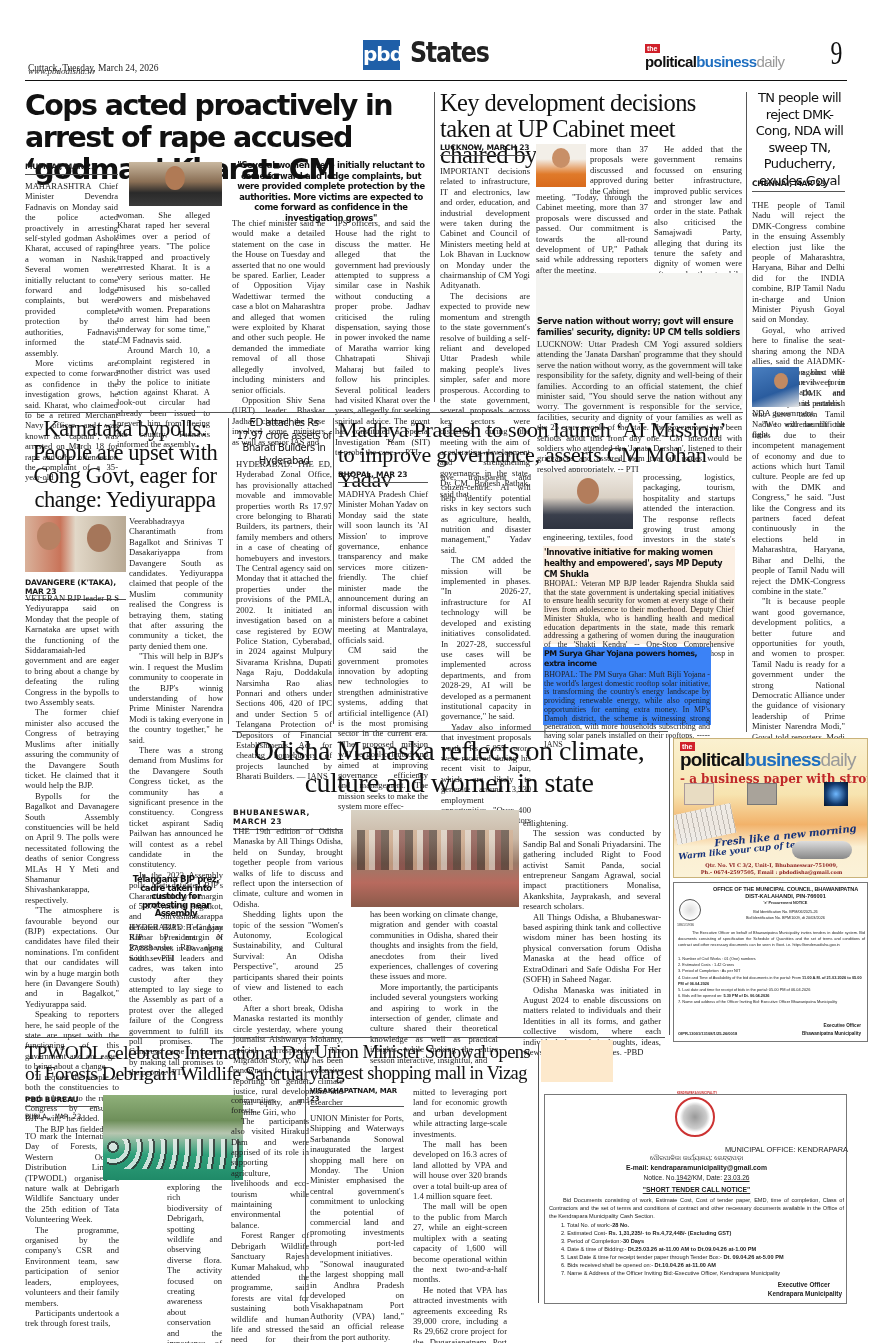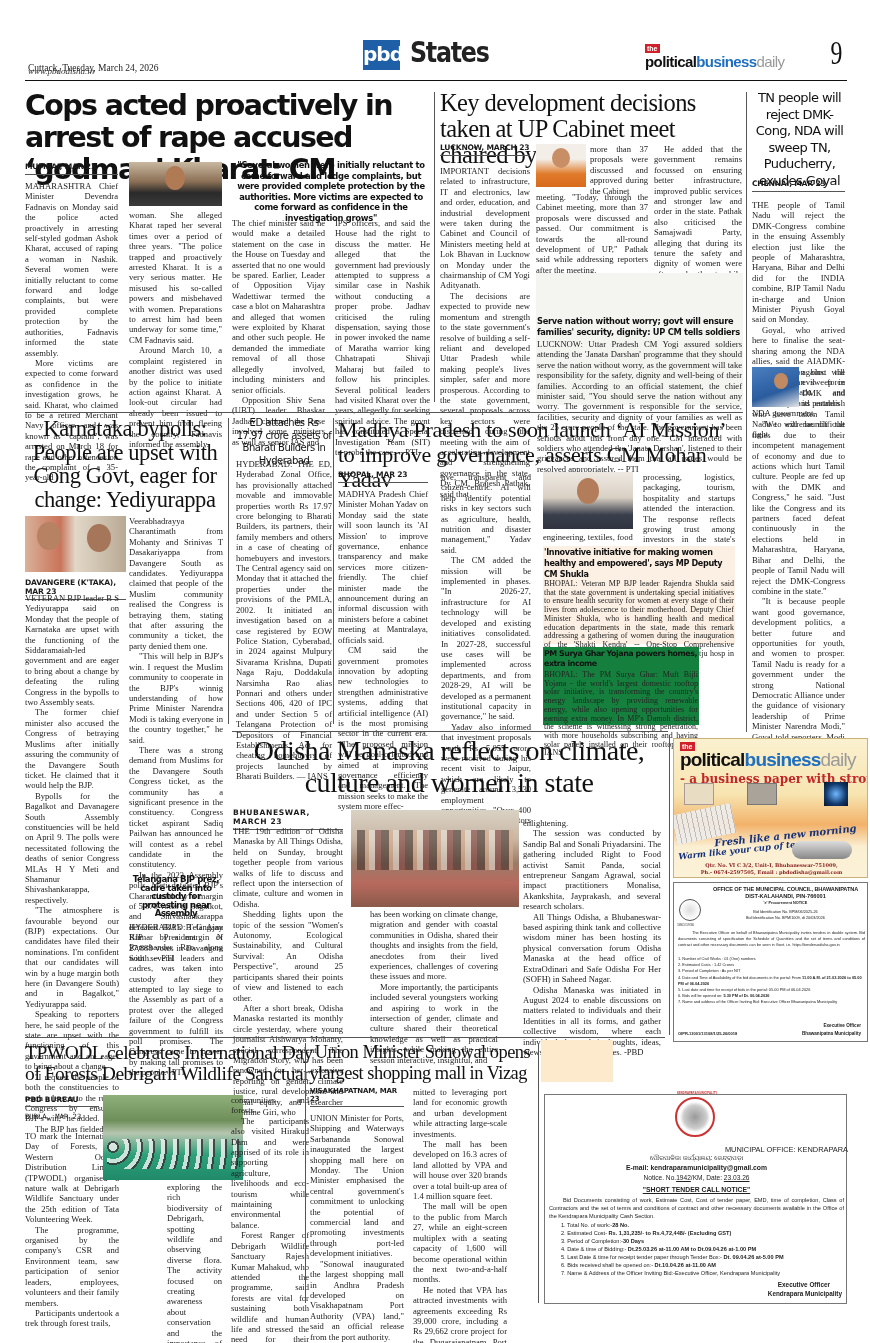--- a/index.html
+++ b/index.html
@@ -43,21 +43,21 @@
   <div class="abs" style="left:0;top:72px;width:93px;">
     <div class="dateline">MUMBAI, MAR 23</div>
     <div class="body-text">
       <p>MAHARASHTRA Chief Minister Devendra Fadnavis on Monday said the police acted proactively in arresting self-styled godman Ashok Kharat, accused of raping a woman in Nashik. Several women were initially reluctant to come forward and lodge complaints, but were provided complete protection by the authorities, Fadnavis informed the state assembly.</p>
       <p>More victims are expected to come forward as confidence in the investigation grows, he said. Kharat, who claimed to be a retired Merchant Navy officer and was known as "captain", was arrested on March 18 for rape and other offences on the complaint of a 35-year-old</p>
     </div>
   </div>
   <div class="photo" style="left:104px;top:72px;width:93px;height:44px;background:linear-gradient(180deg,#c9b8a0 0%,#8a6f55 45%,#2a2a2a 70%,#3b3b3b 100%);">
     <div class="abs" style="left:36px;top:4px;width:20px;height:24px;border-radius:50%;background:#b07a55;"></div>
   </div>
-  <div class="abs body-text" style="left:104px;top:120px;width:93px;">
+  <div class="abs body-text" style="left:92px;top:120px;width:93px;">
     <p style="text-indent:0;">woman. She alleged Kharat raped her several times over a period of three years. "The police trapped and proactively arrested Kharat. It is a very serious matter. He misused his so-called powers and misbehaved with women. Preparations to arrest him had been underway for some time," CM Fadnavis said.</p>
     <p>Around March 10, a complaint registered in another district was used by the police to initiate action against Kharat. A look-out circular had already been issued to prevent him from fleeing the country, Fadnavis informed the assembly.</p>
   </div>
   <div class="abs" style="left:207px;top:70px;width:198px;font-family:'DejaVu Sans',sans-serif;font-weight:bold;font-size:8.4px;line-height:10.5px;text-align:center;letter-spacing:-0.3px;color:#111;">"Several women were initially reluctant to come forward and lodge complaints, but were provided complete protection by the authorities. More victims are expected to come forward as confidence in the investigation grows"</div>
   <div class="abs body-text" style="left:207px;top:128px;width:93px;">
     <p style="text-indent:0;">The chief minister said he would make a detailed statement on the case in the House on Tuesday and asserted that no one would be spared. Earlier, Leader of Opposition Vijay Wadettiwar termed the case a blot on Maharashtra and alleged that women were exploited by Kharat and other such people. He demanded the immediate removal of all those allegedly involved, including ministers and senior officials.</p>
     <p>Opposition Shiv Sena (UBT) leader Bhaskar Jadhav claimed the case involved some ministers as well as senior IAS and</p>
   </div>
   <div class="abs body-text" style="left:310px;top:128px;width:95px;">
     <p>IPS officers, and said the House had the right to discuss the matter. He alleged that the government had previously attempted to suppress a similar case in Nashik without conducting a proper probe. Jadhav criticised the ruling dispensation, saying those in power invoked the name of Maratha warrior king Chhatrapati Shivaji Maharaj but failed to follow his principles. Several political leaders had visited Kharat over the years, allegedly for seeking spiritual advice. The govnt has constituted a Special Investigation Team (SIT) to probe the case. -- PTI</p>
@@ -125,21 +125,21 @@
   <div class="abs body-text" style="left:0;top:178px;width:94px;">
     <p>VETERAN BJP leader B S Yediyurappa said on Monday that the people of Karnataka are upset with the functioning of the Siddaramaiah-led government and are eager to bring about a change by defeating the ruling Congress in the bypolls to two Assembly seats.</p>
     <p>The former chief minister also accused the Congress of betraying Muslims after initially assuring the community of the Davangere South ticket. He claimed that it would help the BJP.</p>
     <p>Bypolls for the Bagalkot and Davanagere South Assembly constituencies will be held on April 9. The polls were necessitated following the deaths of senior Congress MLAs H Y Meti and Shamanur Shivashankarappa, respectively.</p>
     <p>"The atmosphere is favourable beyond our (BJP) expectations. Our candidates have filed their nominations. I'm confident that our candidates will win by a huge margin both here (in Davangere South) and in Bagalkot," Yediyurappa said.</p>
     <p>Speaking to reporters here, he said people of the state are upset with the functioning of this government and are eager to bring about a change.</p>
     <p>"I request the people of both the constituencies to teach a lesson to the ruling Congress by ensuring BJP's win," he added.</p>
     <p>The BJP has fielded</p>
   </div>
   <div class="abs body-text" style="left:104px;top:101px;width:94px;">
-    <p style="text-indent:0;">Veerabhadrayya Charantimath from Mohanty and Srinivas T Dasakariyappa from Davangere South as candidates. Yediyurappa claimed that people of the Muslim community realised the Congress is betraying them, stating that after assuring the community a ticket, the party denied them one.</p>
+    <p style="text-indent:0;">Veerabhadrayya Charantimath from Bagalkot and Srinivas T Dasakariyappa from Davangere South as candidates. Yediyurappa claimed that people of the Muslim community realised the Congress is betraying them, stating that after assuring the community a ticket, the party denied them one.</p>
     <p>"This will help in BJP's win. I request the Muslim community to cooperate in the BJP's winnig understanding of how Prime Minister Narendra Modi is taking everyone in the country together," he said.</p>
     <p>There was a strong demand from Muslims for the Davangere South Congress ticket, as the community has a significant presence in the constituency. Congress ticket aspirant Sadiq Pailwan has announced he will contest as a rebel candidate in the constitutency.</p>
     <p>In the 2023 Assembly polls, Meti defeated BJP's Charantimath by a margin of 5,878 votes in Bagalkot, and Shivashankarappa defeated BJP's B G Ajay Kumar by a margin of 27,888 votes in Davangere South. -- PTI</p>
   </div>
   <div class="abs" style="left:104px;top:460px;width:94px;">
     <div style="font-family:'DejaVu Sans',sans-serif;font-weight:bold;font-size:8.6px;line-height:8.5px;text-align:center;letter-spacing:-0.5px;color:#111;">Telangana BJP prez, cadre taken into custody for protesting near Assembly</div>
     <div class="body-text" style="margin-top:4px;">HYDERABAD: Telangana BJP President N Ramchander Rao, along with several leaders and cadres, was taken into custody after they attempted to lay siege to the Assembly as part of a protest over the alleged failure of the Congress government to fulfill its poll promises. The Congress came to power by making tall promises to the people. -PTI</div>
   </div>
 </div>
 
@@ -168,21 +168,21 @@
   </div>
   <div class="photo" style="left:205px;top:57px;width:90px;height:57px;background:linear-gradient(180deg,#eee9e2 0%,#d9d0c4 45%,#3a3f4c 75%,#2f3440 100%);">
     <div class="abs" style="left:34px;top:6px;width:22px;height:26px;border-radius:50%;background:#b37d5c;"></div>
   </div>
   <div class="abs body-text" style="left:205px;top:117px;width:90px;">engineering, textiles, food</div>
   <div class="abs body-text" style="left:305px;top:57px;width:92px;">processing, logistics, packaging, tourism, hospitality and startups attended the interaction. The response reflects growing trust among investors in the state's industrial policies," Yadav said. -- PTI</div>
   <div class="abs" style="left:205px;top:131px;width:192px;height:98px;background:#fcf0e4;padding:1px 1px;">
     <div style="font-family:'DejaVu Sans',sans-serif;font-weight:bold;font-size:8.1px;line-height:11px;letter-spacing:-0.35px;color:#111;">'Innovative initiative for making women healthy and empowered', says MP Deputy CM Shukla</div>
     <div class="body-text" style="font-size:8px;line-height:8.7px;">BHOPAL: Veteran MP BJP leader Rajendra Shukla said that the state government is undertaking special initiatives to ensure health security for women at every stage of their lives from adolescence to their motherhood. Deputy Chief Minister Shukla, who is handling health and medical education departments in the state, made this remark addressing a gathering of women during the inauguration of the 'Shakti Kendra' -- One-Stop Comprehensive Women's Health Centre at the Kailash Nath Katju hosp in Bhopal. - IANS</div>
   </div>
-  <div class="abs" style="left:205px;top:232px;width:156px;height:78px;background:#15803d;padding:2px 1px;">
+  <div class="abs" style="left:205px;top:232px;width:168px;height:78px;background:#3b82f6;padding:2px 1px;">
     <div style="font-family:'DejaVu Sans',sans-serif;font-weight:bold;font-size:7.9px;line-height:10px;letter-spacing:-0.45px;color:#111;">PM Surya Ghar Yojana powers homes, extra income</div>
     <div class="body-text" style="font-size:8px;line-height:8.7px;margin-top:2px;">BHOPAL: The PM Surya Ghar: Muft Bijli Yojana - the world's largest domestic rooftop solar initiative, is transforming the country's energy landscape by providing renewable energy, while also opening opportunities for earning extra money. In MP's Damoh district, the scheme is witnessing strong penetration, with more households subscribing and having solar panels installed on their rooftops. ----- IANS</div>
   </div>
 </div>
 
 <div class="hline" style="left:232px;top:731px;width:436px;height:1px;"></div>
 
 <div class="abs" style="left:233px;top:733px;width:432px;height:300px;">
   <div class="headline-serif abs" style="left:0;top:2px;width:432px;font-size:28px;line-height:32px;text-align:center;letter-spacing:-0.5px;">Odisha Manaska reflects on climate, culture and women in state</div>
   <div class="abs dateline" style="left:0;top:75px;width:110px;letter-spacing:0.6px;">BHUBANESWAR, MARCH 23</div>

